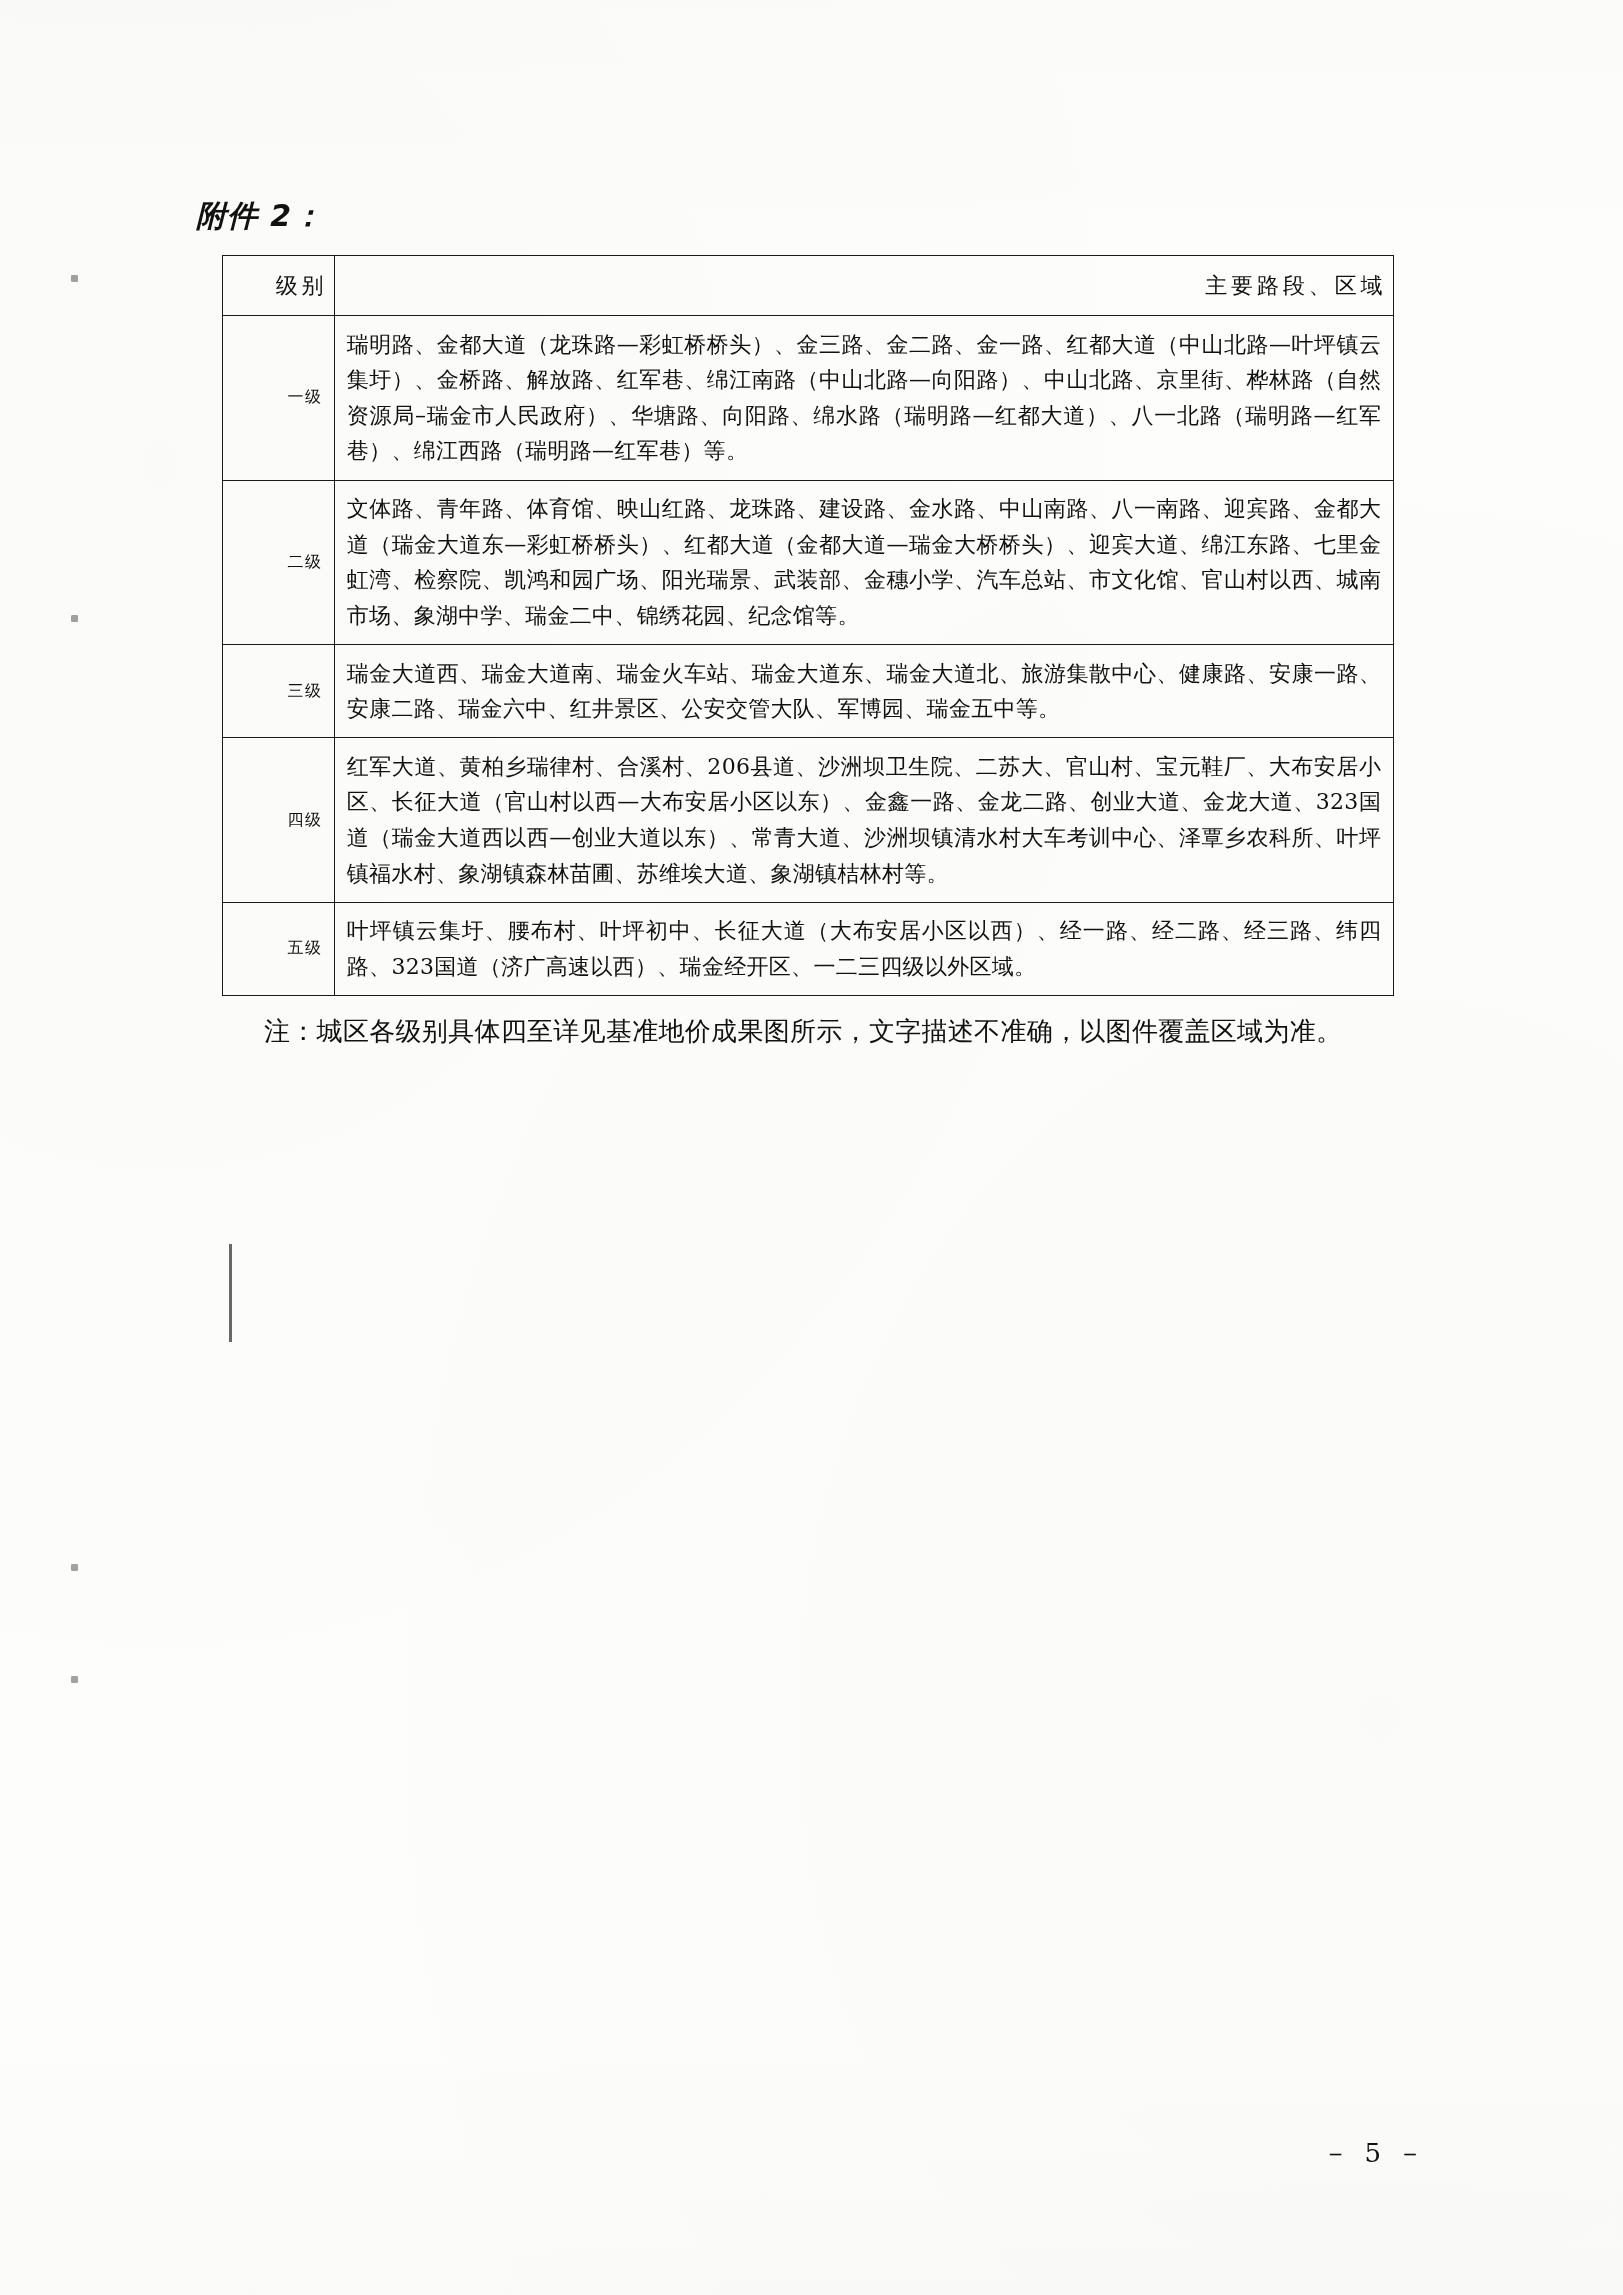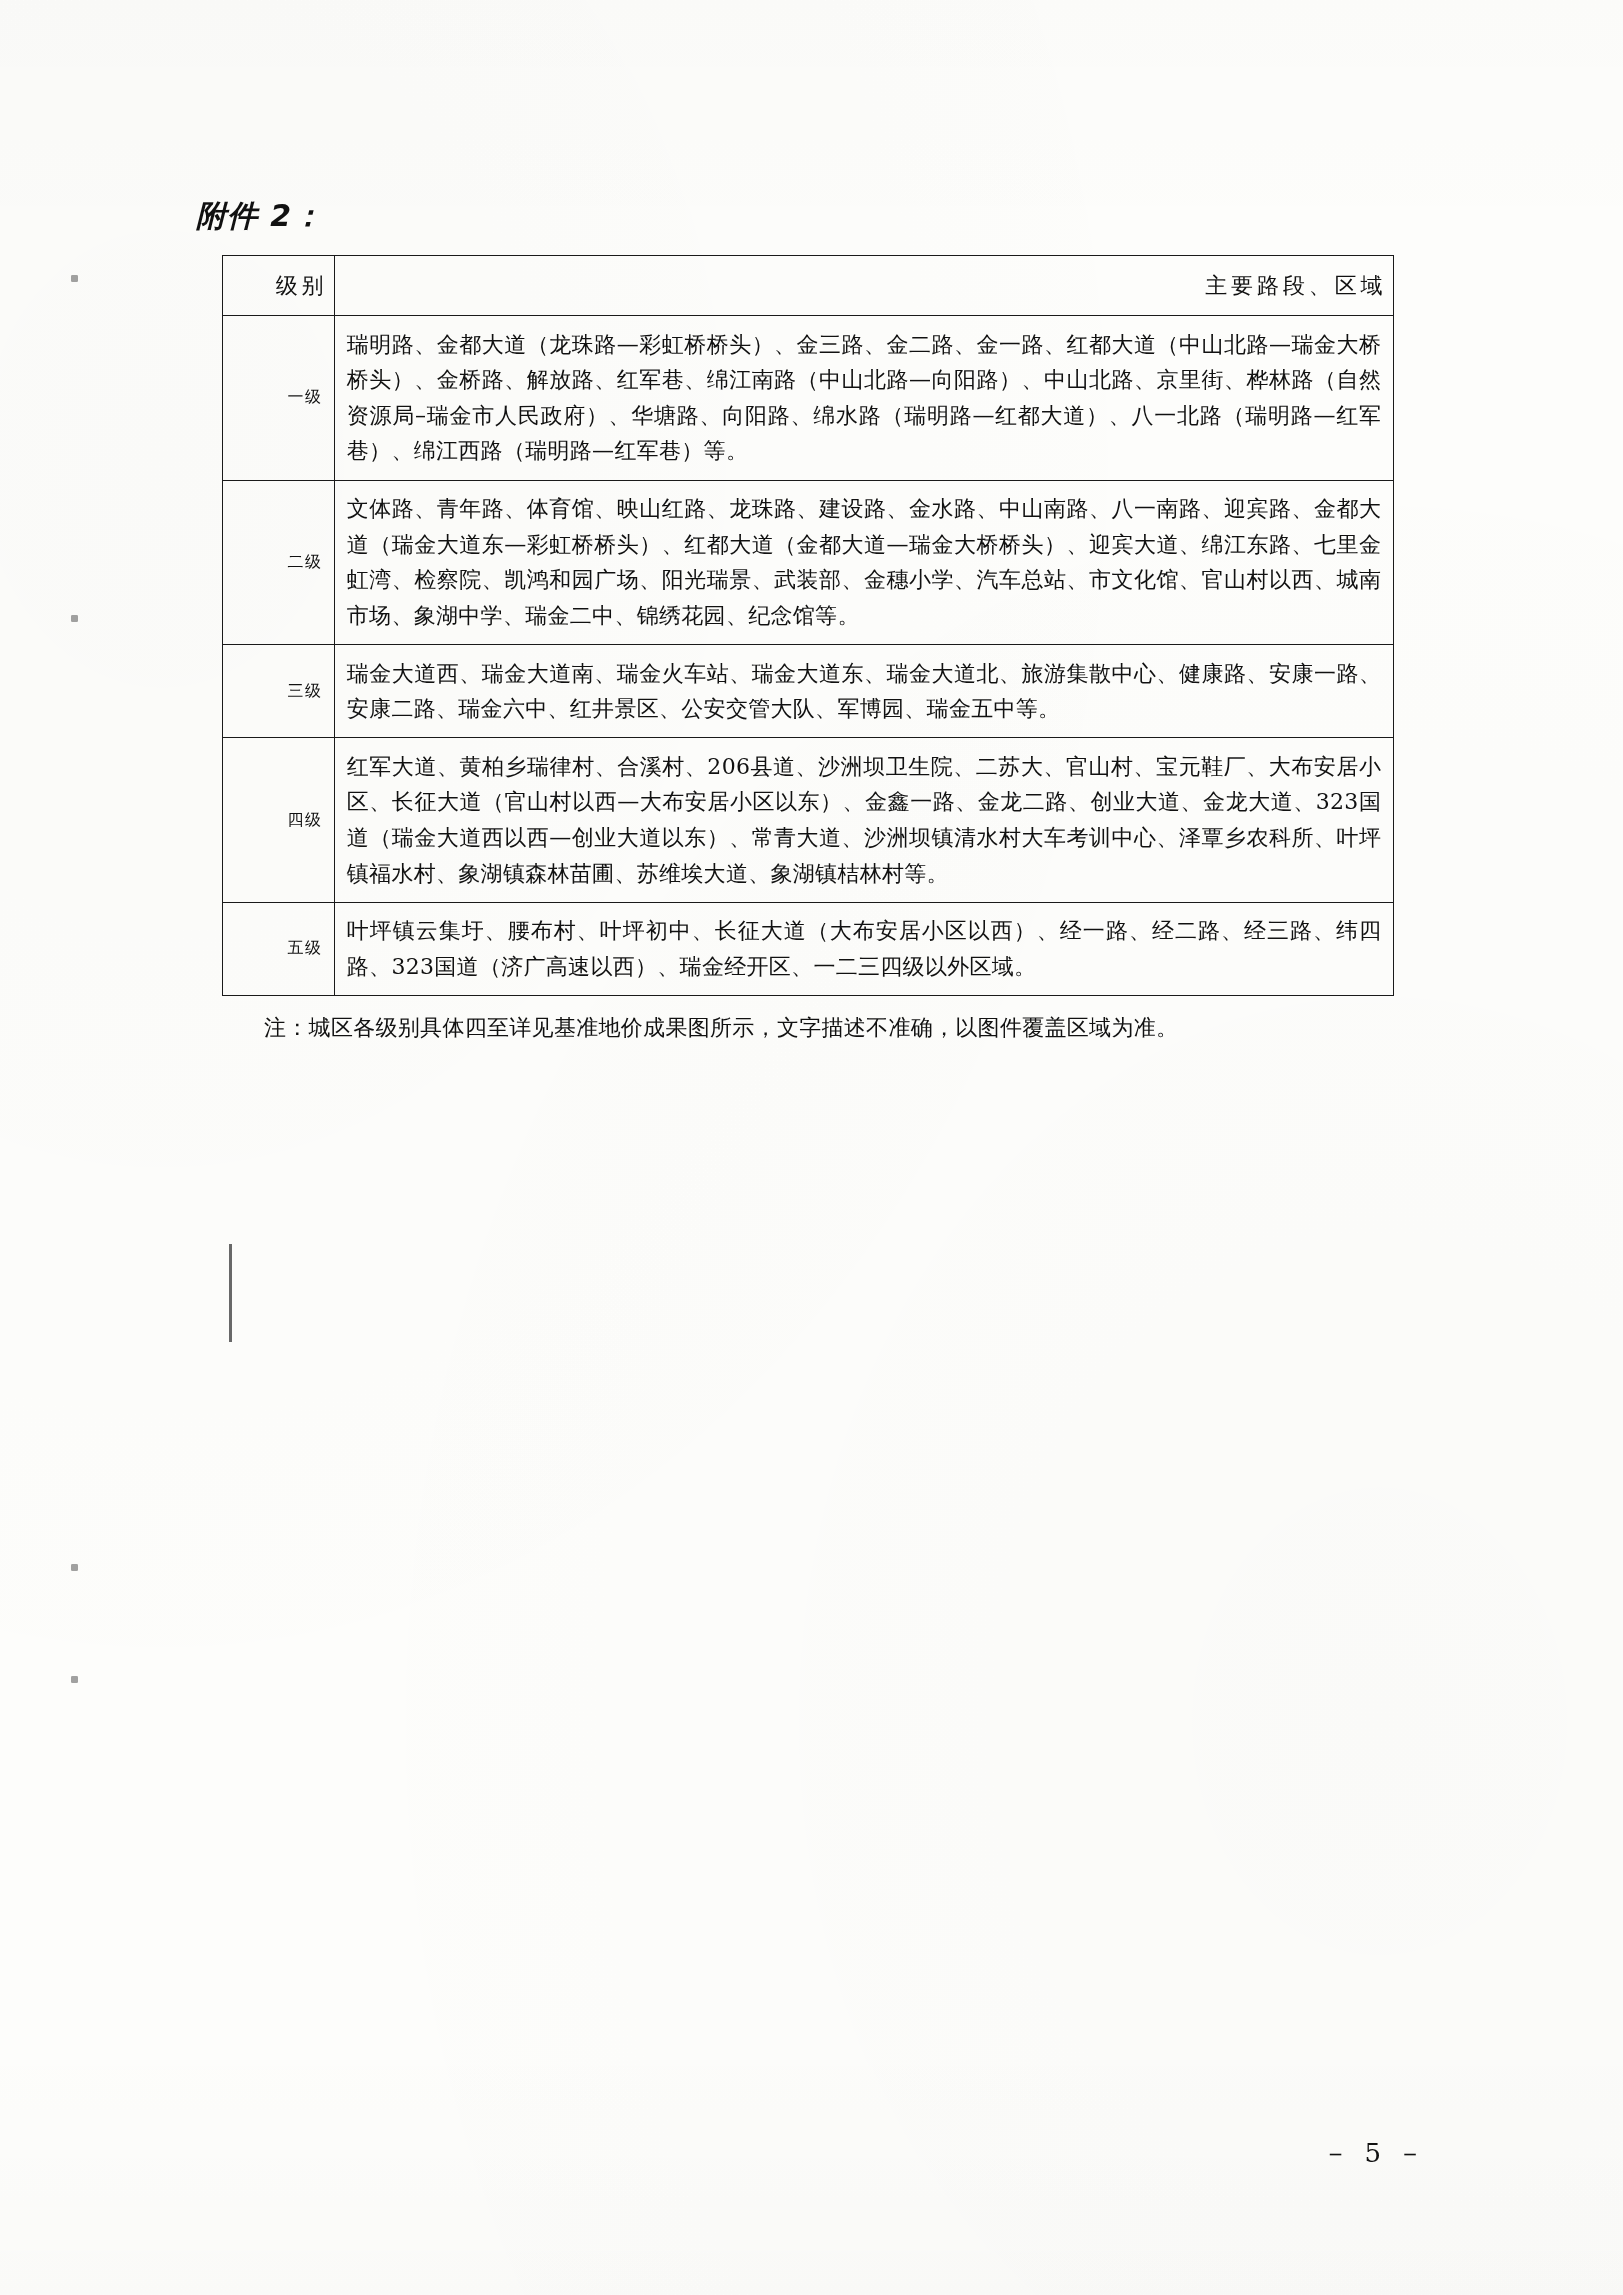--- a/index.html
+++ b/index.html
@@ -79,21 +79,21 @@
   .cell-body {
     font-size: 22px;
     line-height: 1.62;
     letter-spacing: 0.3px;
     text-align: justify;
     text-justify: inter-character;
   }
   .note {
     margin: 14.4px 0 0 26px;
     width: 1172px;
-    font-size: 22px;
+    font-size: 26px;
     line-height: 1.62;
     letter-spacing: 0.3px;
     text-align: justify;
     text-justify: inter-character;
   }
   .note .indent { display: inline-block; width: 42px; }
   .page-number {
     position: absolute;
     right: 196px;
     bottom: 124px;
@@ -144,21 +144,21 @@
     <table class="level-table">
       <thead>
         <tr>
           <th class="col-level">级别</th>
           <th>主要路段、区域</th>
         </tr>
       </thead>
       <tbody>
         <tr>
           <td class="col-level">一级</td>
-          <td class="cell-body">瑞明路、金都大道（龙珠路—彩虹桥桥头）、金三路、金二路、金一路、红都大道（中山北路—瑞金大桥桥头）、金桥路、解放路、红军巷、绵江南路（中山北路—向阳路）、中山北路、京里街、桦林路（自然资源局–瑞金市人民政府）、华塘路、向阳路、绵水路（瑞明路—红都大道）、八一北路（瑞明路—红军巷）、绵江西路（瑞明路—红军巷）等。</td>
+          <td class="cell-body">瑞明路、金都大道（龙珠路—彩虹桥桥头）、金三路、金二路、金一路、红都大道（中山北路—叶坪镇云集圩）、金桥路、解放路、红军巷、绵江南路（中山北路—向阳路）、中山北路、京里街、桦林路（自然资源局–瑞金市人民政府）、华塘路、向阳路、绵水路（瑞明路—红都大道）、八一北路（瑞明路—红军巷）、绵江西路（瑞明路—红军巷）等。</td>
         </tr>
         <tr>
           <td class="col-level">二级</td>
           <td class="cell-body">文体路、青年路、体育馆、映山红路、龙珠路、建设路、金水路、中山南路、八一南路、迎宾路、金都大道（瑞金大道东—彩虹桥桥头）、红都大道（金都大道—瑞金大桥桥头）、迎宾大道、绵江东路、七里金虹湾、检察院、凯鸿和园广场、阳光瑞景、武装部、金穗小学、汽车总站、市文化馆、官山村以西、城南市场、象湖中学、瑞金二中、锦绣花园、纪念馆等。</td>
         </tr>
         <tr>
           <td class="col-level">三级</td>
           <td class="cell-body">瑞金大道西、瑞金大道南、瑞金火车站、瑞金大道东、瑞金大道北、旅游集散中心、健康路、安康一路、安康二路、瑞金六中、红井景区、公安交管大队、军博园、瑞金五中等。</td>
         </tr>
         <tr>

